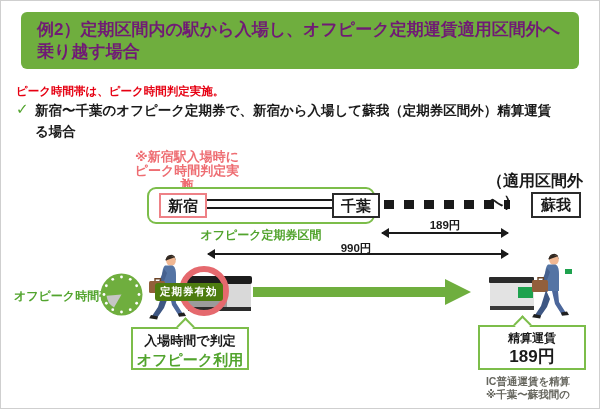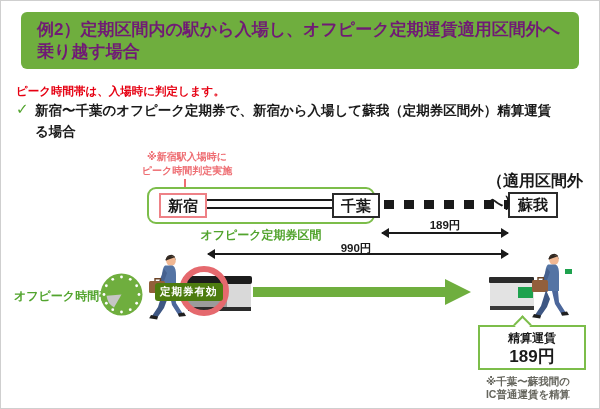--- a/index.html
+++ b/index.html
@@ -14,27 +14,27 @@
     left:20px;top:11px;width:558px;height:57px;background:#6fae3e;border-radius:6px;
     color:#701a75;font-weight:bold;font-size:17px;line-height:22px;
     padding:7px 16px;box-sizing:border-box;
   }
   
   .peak-note{left:15px;top:83px;color:#e60012;font-weight:bold;font-size:11.5px;}
   
   .check{left:15px;top:99px;color:#52a42e;font-weight:bold;font-size:15px;}
   .case-text{left:34px;top:99px;width:548px;font-weight:bold;font-size:13.5px;line-height:21px;color:#1a1a1a;}
   
-  .annotation{left:128px;top:149px;width:116px;text-align:center;color:#ee6d72;font-weight:bold;font-size:10px;line-height:14px;}
+  .annotation{left:128px;top:149px;width:116px;text-align:center;color:#ee6d72;font-weight:bold;font-size:13px;line-height:14px;}
   .annotation-line{left:183px;top:178px;width:2px;height:15px;background:#ee6d72;}
   .pass-container{left:146px;top:186px;width:228px;height:37px;border:2px solid #7cbd4a;border-radius:9px;background:#fff;box-sizing:border-box;}
   .station-box{background:#fff;font-weight:bold;font-size:15px;text-align:center;box-sizing:border-box;line-height:21px;}
   .shinjuku{left:158px;top:192px;width:48px;height:25px;border:2px solid #ee8186;}
   .chiba{left:331px;top:192px;width:48px;height:25px;border:2px solid #2b2b2b;}
-  .soga{left:507px;top:191px;width:50px;height:26px;border:2px solid #2b2b2b;}
+  .soga{left:530px;top:191px;width:50px;height:26px;border:2px solid #2b2b2b;}
   .track{left:204px;top:198px;width:129px;height:10px;border-top:2.5px solid #1a1a1a;border-bottom:2.5px solid #1a1a1a;background:#fff;box-sizing:border-box;}
   .dashes{left:383px;top:199px;width:126px;height:9px;background:repeating-linear-gradient(90deg,#1a1a1a 0 10px,transparent 10px 20px);}
   .outside-label{left:486px;top:170px;font-weight:bold;font-size:16px;color:#1a1a1a;}
   .pass-section-label{left:146px;top:226px;width:228px;text-align:center;color:#52a42e;font-weight:bold;font-size:12px;}
   .fare-label{font-weight:bold;font-size:11.5px;text-align:center;color:#1a1a1a;}
   .fare189-label{left:381px;top:217px;width:126px;}
   .fare990-label{left:305px;top:240px;width:100px;}
   .measure-arrow{height:2px;background:#1a1a1a;}
   .measure-arrow::before,.measure-arrow::after{content:'';position:absolute;top:-4px;border-top:5px solid transparent;border-bottom:5px solid transparent;}
   .measure-arrow::before{left:-1px;border-right:8px solid #1a1a1a;}
@@ -82,21 +82,21 @@
   </defs>
 </svg>
 
 <div id="canvas">
 
   <div class="abs header-banner">
     <div>例2）定期区間内の駅から入場し、オフピーク定期運賃適用区間外へ</div>
     <div>乗り越す場合</div>
   </div>
 
-  <div class="abs peak-note">ピーク時間帯は、入場時に判定します。</div>
+  <div class="abs peak-note">ピーク時間帯は、ピーク時間判定実施。</div>
 
   <span class="abs check">✓</span>
   <div class="abs case-text">
     <div>新宿〜千葉のオフピーク定期券で、新宿から入場して蘇我（定期券区間外）精算運賃</div>
     <div>る場合</div>
   </div>
 
   <div class="abs annotation">
     <div>※新宿駅入場時に</div>
     <div>ピーク時間判定実施</div>
@@ -158,25 +158,30 @@
     <rect x="1" y="4" width="44" height="28" fill="#e3e3e3"></rect>
     <rect x="0" y="0" width="45" height="6" rx="1" fill="#2a2a2a"></rect>
     <rect x="29" y="10" width="15" height="11" fill="#1ea24e"></rect>
     <rect x="1" y="29" width="44" height="4" fill="#3a3a3a"></rect>
   </svg>
   <svg class="abs person-right" width="44" height="68" viewBox="0 0 44 68">
     <use href="#person"></use>
     <rect x="36" y="17" width="7" height="5" fill="#1ea24e"></rect>
   </svg>
 
+  <div class="abs callout entry-callout">
+    <div class="pointer" style="left:46px;"></div>
+    <div class="entry-line1">入場時間で判定</div>
+    <div class="entry-line2">オフピーク利用</div>
+  </div>
 
   <div class="abs callout exit-callout">
     <div class="pointer" style="left:36px;"></div>
     <div class="exit-title">精算運賃</div>
     <div class="exit-amount">189円</div>
   </div>
 
   <div class="abs footnote">
+    <div>IC普通運賃を精算</div>
     <div>※千葉〜蘇我間の</div>
-    <div>IC普通運賃を精算</div>
   </div>
 
 </div>
 
 </body></html>

